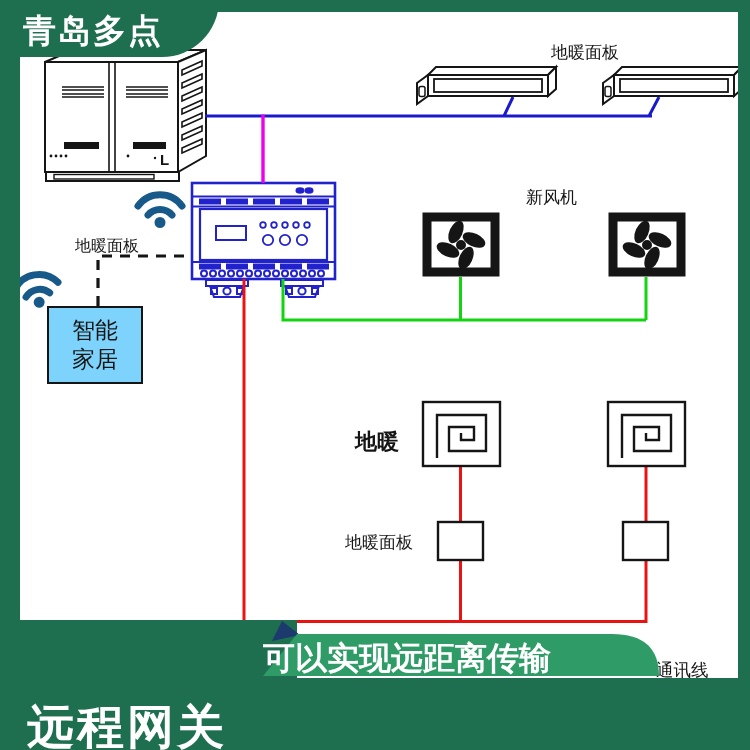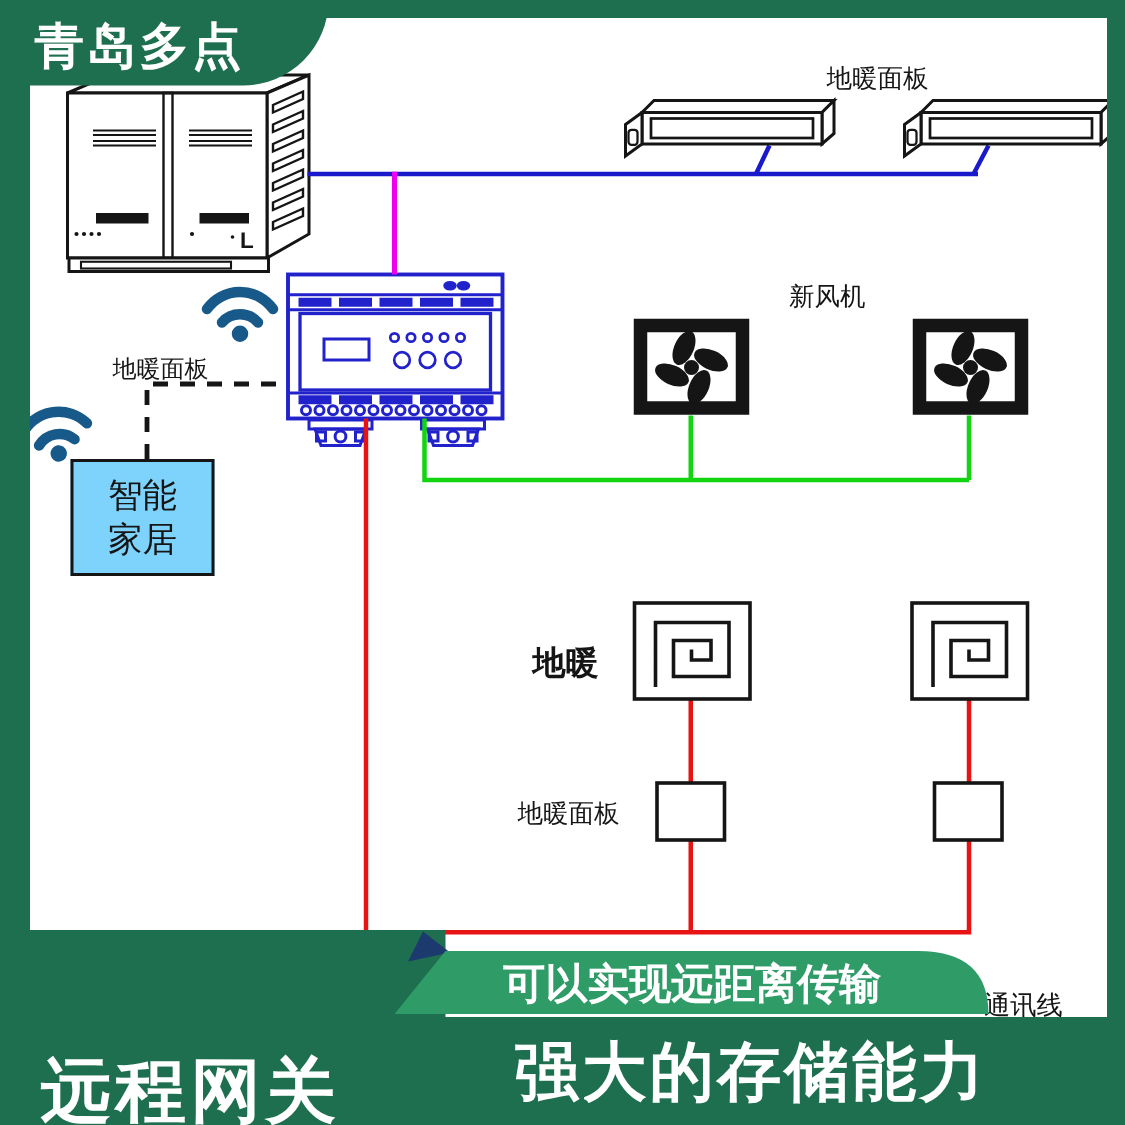--- a/index.html
+++ b/index.html
@@ -24,21 +24,21 @@
   #lbl-fresh-air{left:526px;top:186px;font-size:17px;}
   #lbl-wired{left:75px;top:236px;font-size:16px;}
   #lbl-b19{left:341px;top:204px;font-size:37px;font-weight:500;}
   #lbl-floor-heating{left:355px;top:427px;font-size:22px;font-weight:bold;}
   #lbl-floor-panel{left:345px;top:531px;font-size:17px;}
   #smart-home-box{position:absolute;left:47px;top:306px;width:92px;height:74px;z-index:4;
     border:2px solid var(--ink,#151515);background:#7dd3fc;display:flex;flex-direction:column;
     align-items:center;justify-content:center;font-size:23px;line-height:1.25;color:var(--ink,#151515);}
   .bottom-text{position:absolute;color:#fff;font-weight:700;z-index:6;white-space:nowrap;}
   #lbl-gateway{left:27px;top:656px;font-size:47px;letter-spacing:3px;margin-top:40px;}
-  #lbl-ribbon{left:263px;top:637px;width:397px;text-align:center;font-size:28px;z-index:6;}
+  #lbl-ribbon{left:263px;top:637px;width:397px;text-align:left;font-size:32px;z-index:6;}
   #lbl-storage{left:343px;top:686px;font-size:43px;letter-spacing:2px;}
   
   .blk{stroke:var(--ink,#151515);fill:#fff;}
   .blkl{stroke:var(--ink,#151515);fill:none;}
   .blu{stroke:var(--ctrl_blue,#2222cc);fill:#fff;}
   .blul{stroke:var(--ctrl_blue,#2222cc);fill:none;}
   .bluf{fill:var(--ctrl_blue,#2222cc);stroke:none;}
 </style>
 </head>
 <body>
@@ -239,14 +239,13 @@
   <div class="label" id="lbl-floor-heating">地暖</div>
   <div class="label" id="lbl-floor-panel">地暖面板</div>
 
   <div id="smart-home-box">
     <span>智能</span>
     <span>家居</span>
   </div>
 
   <div class="bottom-text" id="lbl-ribbon">可以实现远距离传输</div>
   <div class="bottom-text" id="lbl-gateway">远程网关</div>
-  <div class="bottom-text" id="lbl-storage">强大的存储能力</div>
 </div>
 
 </body></html>

